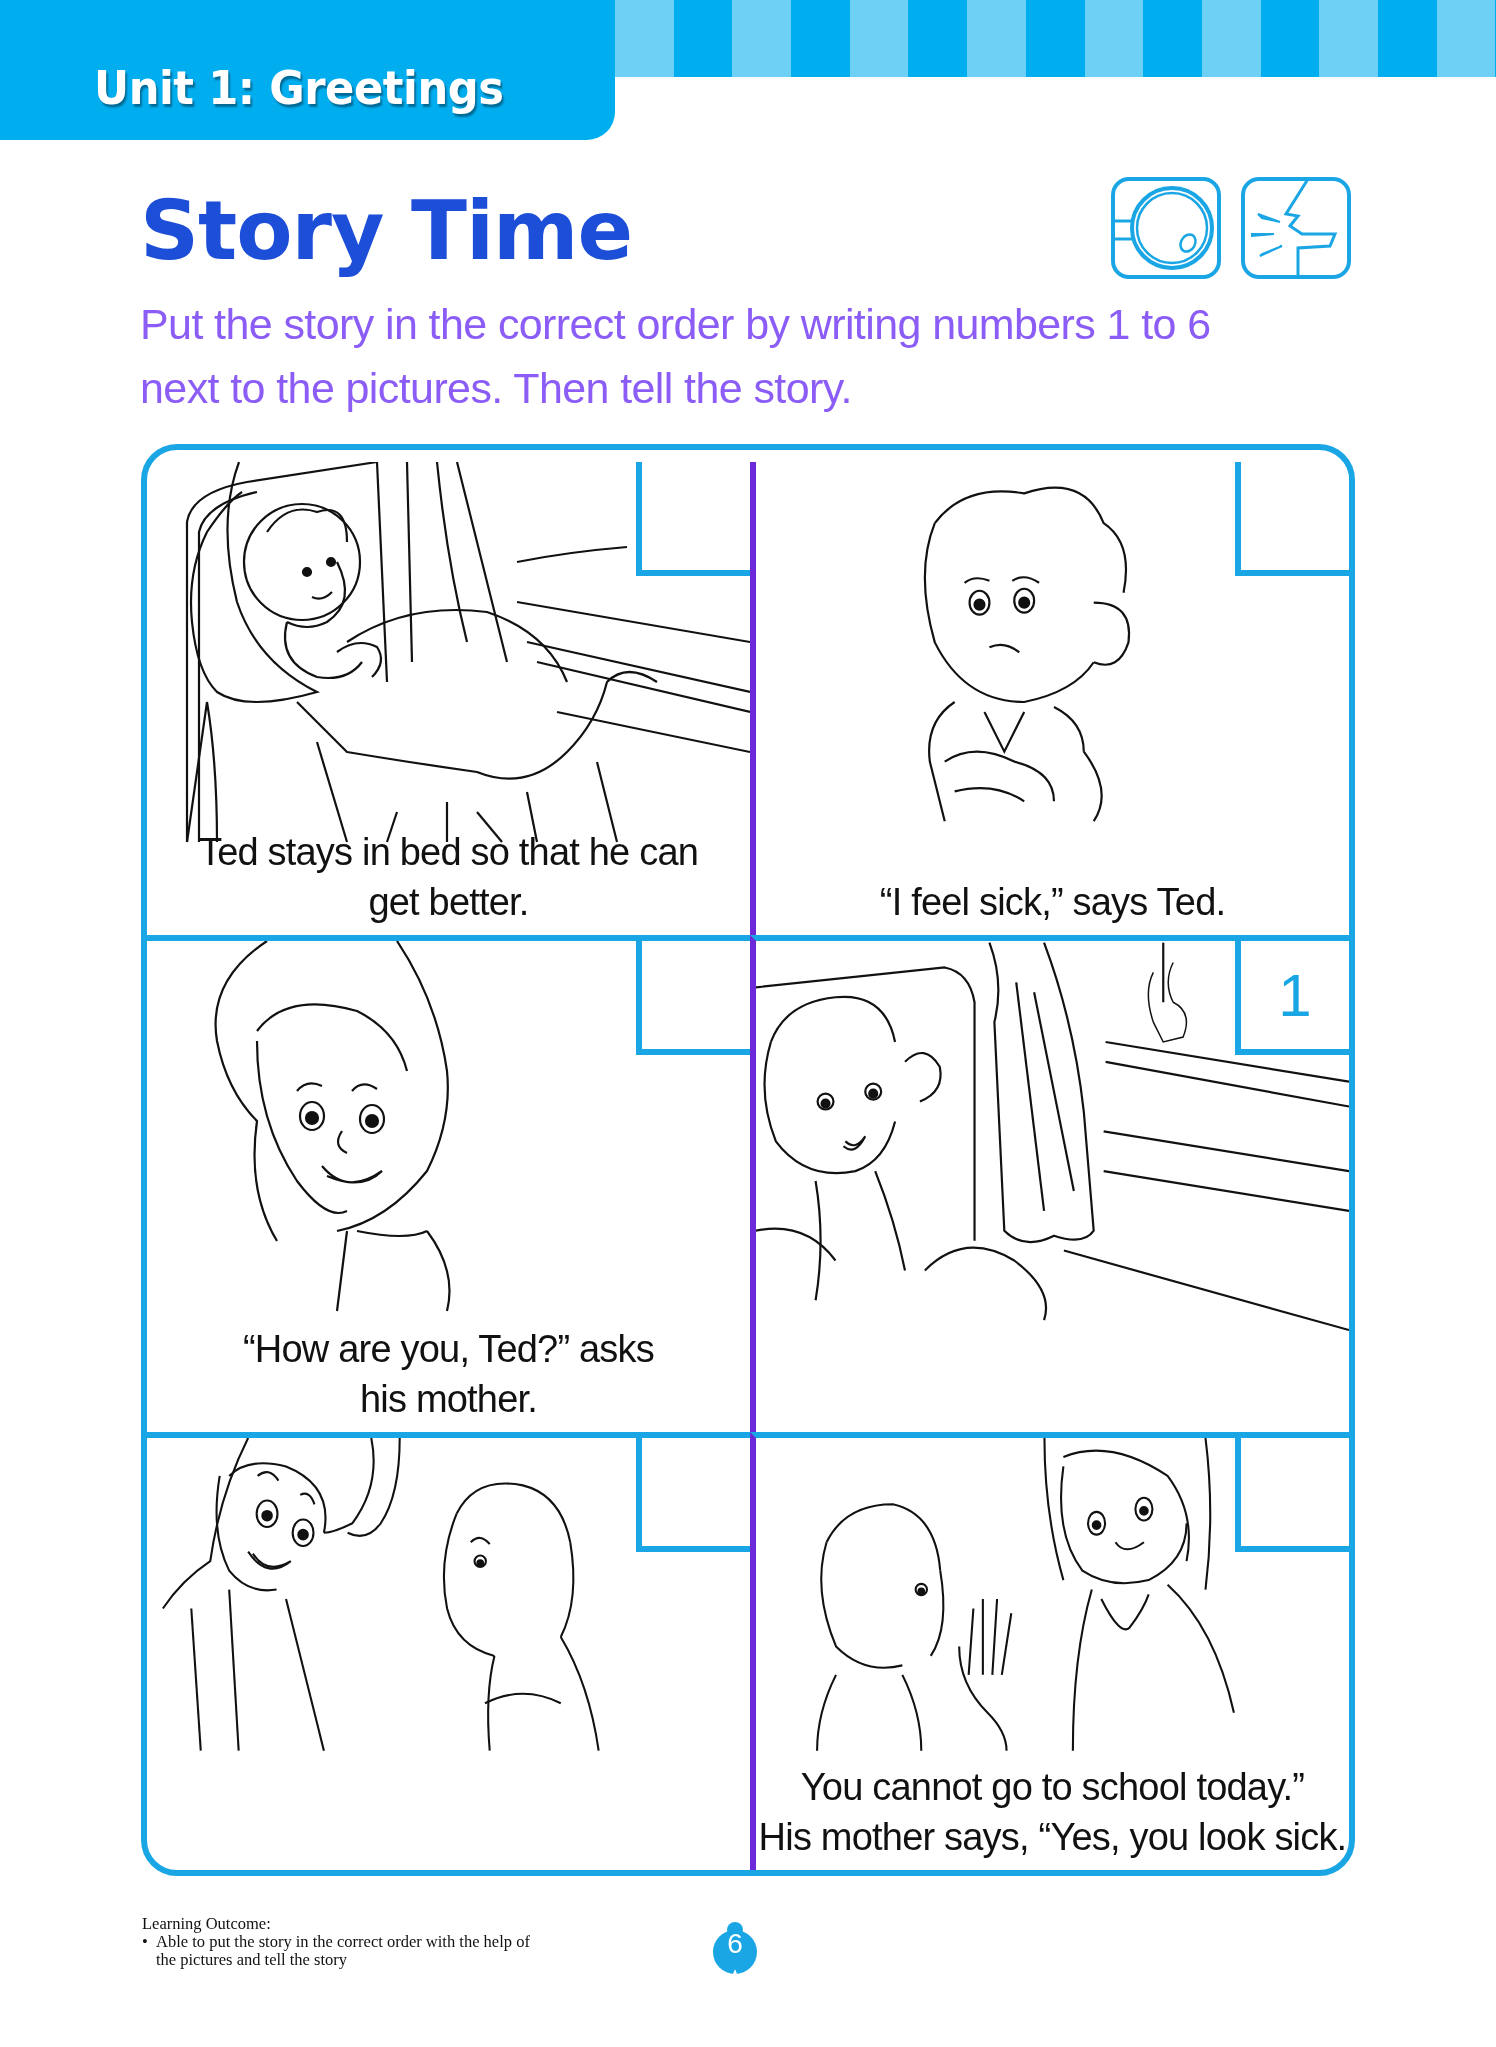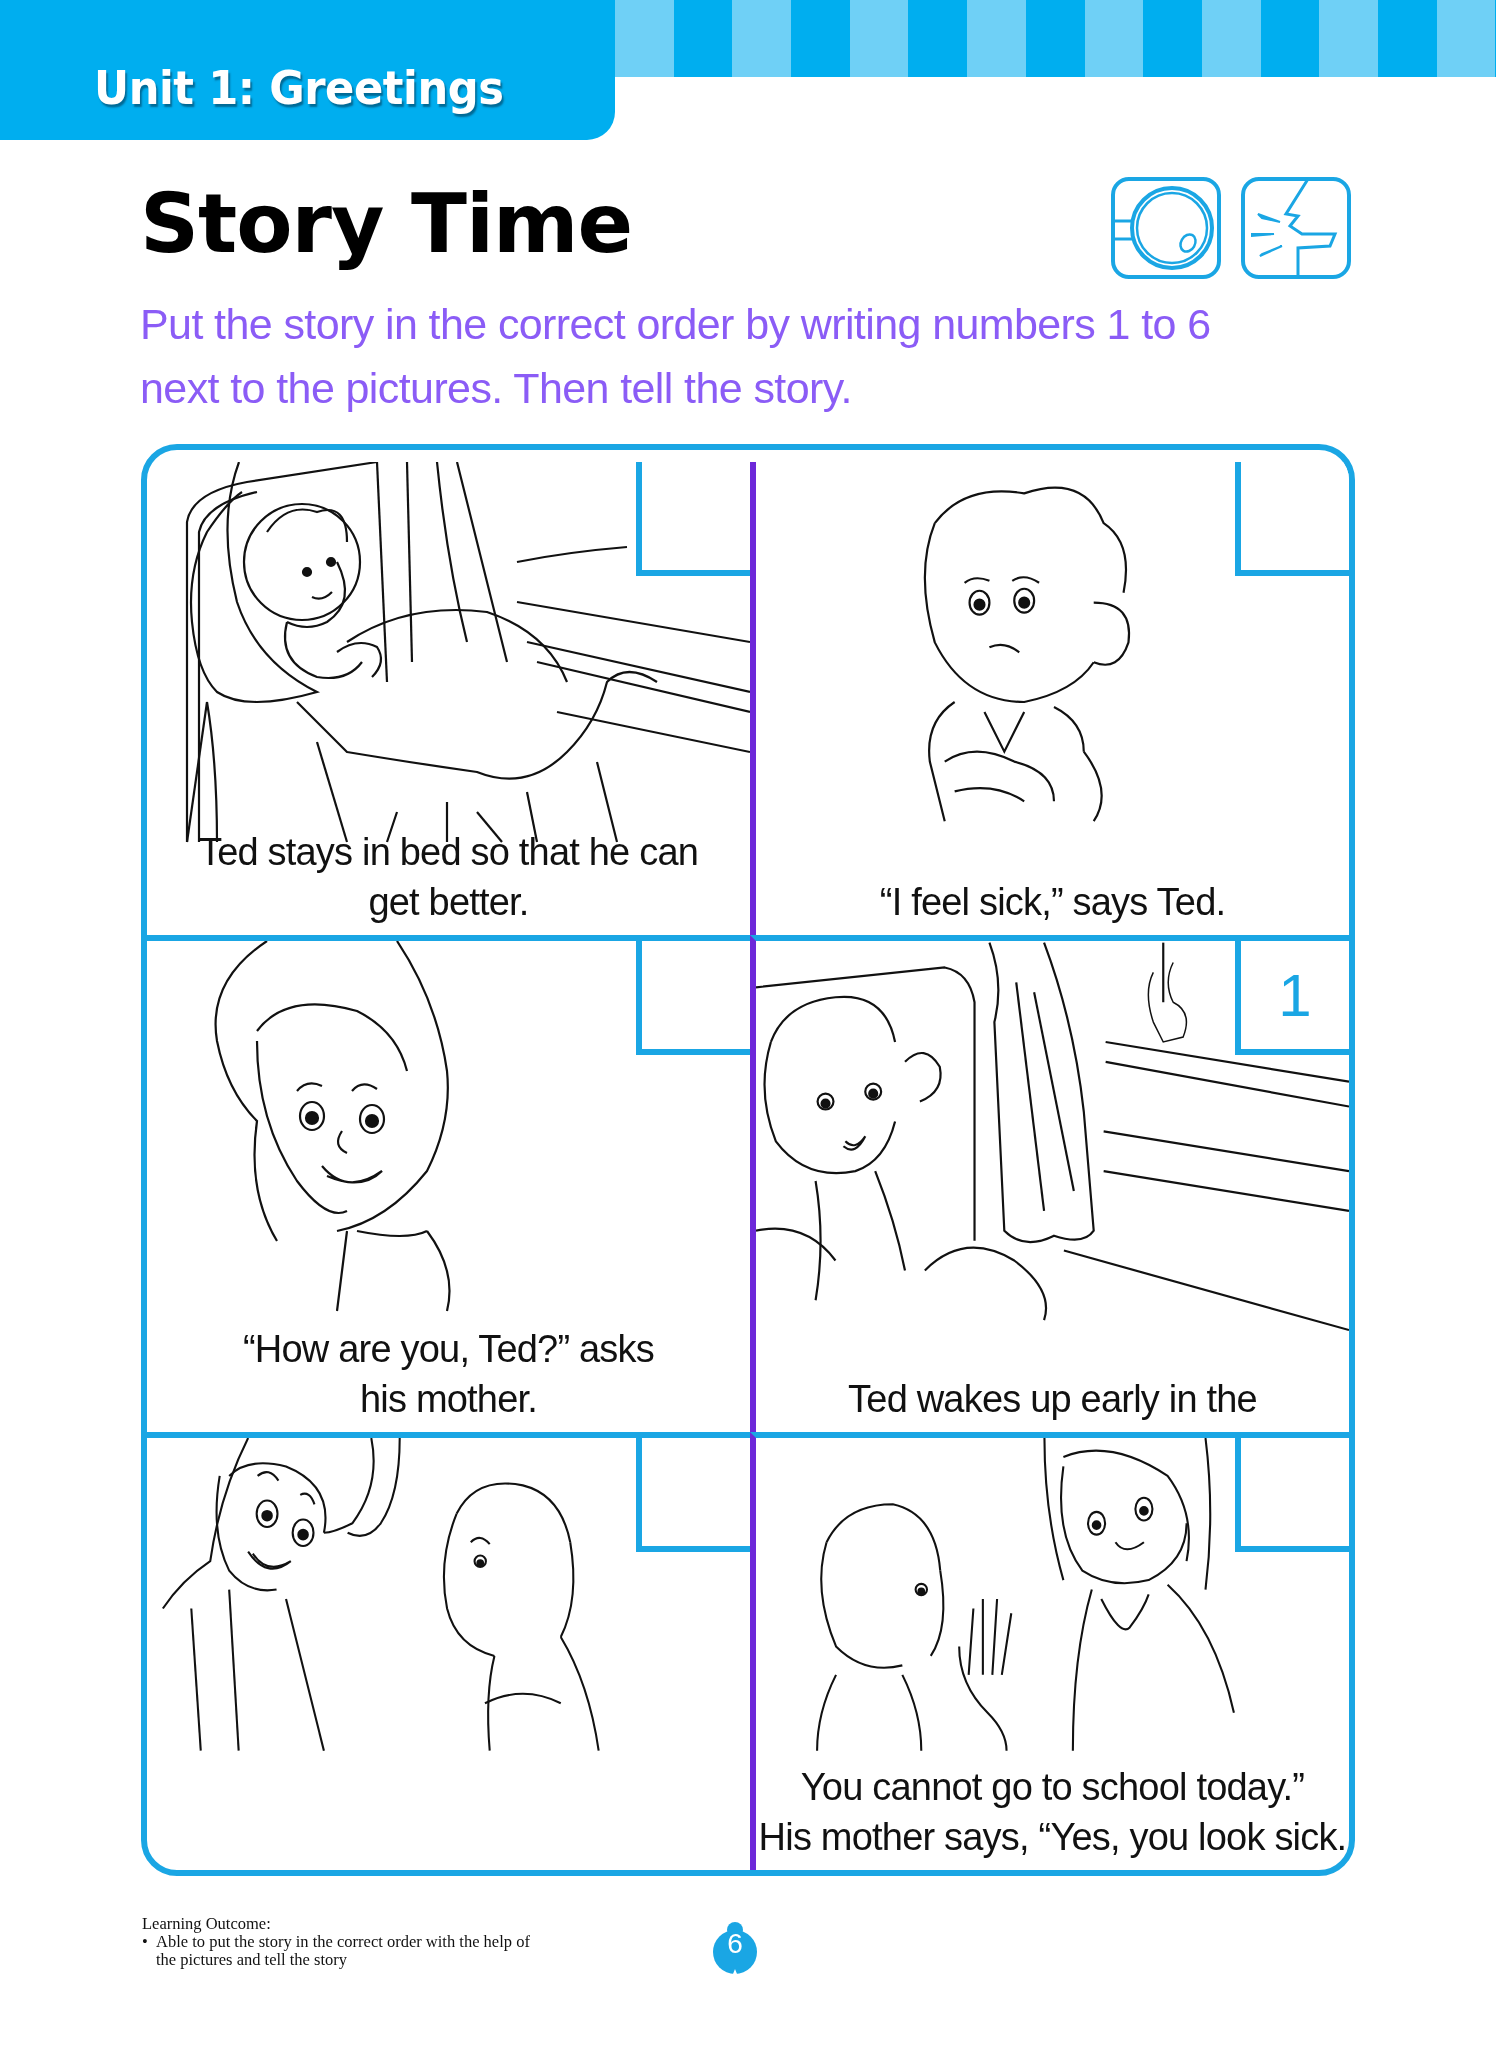--- a/index.html
+++ b/index.html
@@ -18,22 +18,22 @@
       transform: scaleX(0.92); transform-origin: left center;
     }
     .stripes {
       position: absolute; left: 615px; top: 0; width: 881px; height: 77px;
       display: flex;
     }
     .stripe { height: 100%; }
 
     
     .page-title {
-      position: absolute; left: 140px; top: 176px; font-size: 82px; font-weight: bold;
-      color: #000000; letter-spacing: -1px;
+      position: absolute; left: 140px; top: 183px; font-size: 82px; font-weight: bold;
+      color: #1d4ed8; letter-spacing: -1px;
     }
     .skill-icons { position: absolute; left: 1110px; top: 176px; display: flex; gap: 18px; }
     .skill-icon { width: 112px; height: 104px; }
 
     .instructions {
       position: absolute; left: 140px; top: 292px; width: 1240px; font-size: 43px;
       line-height: 64px; color: #8b5cf6; letter-spacing: -0.6px;
       font-family: "Liberation Sans", sans-serif;
     }
 
@@ -241,21 +241,20 @@
           <circle cx="118" cy="152" r="4" fill="#111"></circle>
         <path d="M90 200 Q100 210 110 195 Q100 215 88 205"></path>
         <path d="M150 120 Q170 100 185 125 Q190 150 165 160"></path>
         <path d="M60 240 Q70 300 60 360"></path>
         <path d="M120 230 Q140 280 150 330"></path>
         <path d="M0 290 Q50 280 80 320"></path>
         <path d="M170 330 Q210 290 260 320 Q300 350 290 380"></path>
       </svg>
       <div class="num-box">1</div>
       <div class="caption">
-        <span>Ted wakes up early in the</span>
       </div>
     </div>
 
     <div class="cell left row3">
       <svg class="art" viewBox="0 0 603 456" fill="none" stroke="#111" stroke-width="2.2">
         <path d="M90 0 Q60 60 50 130 Q20 150 0 180"></path>
         <path d="M220 0 Q230 50 200 90 Q180 100 170 100"></path>
         <path d="M250 0 Q250 60 230 90 Q215 110 195 100"></path>
         <path d="M70 40 Q90 20 130 30 Q180 50 170 100"></path>
         <path d="M60 40 Q50 100 70 140 Q90 165 120 160"></path>

